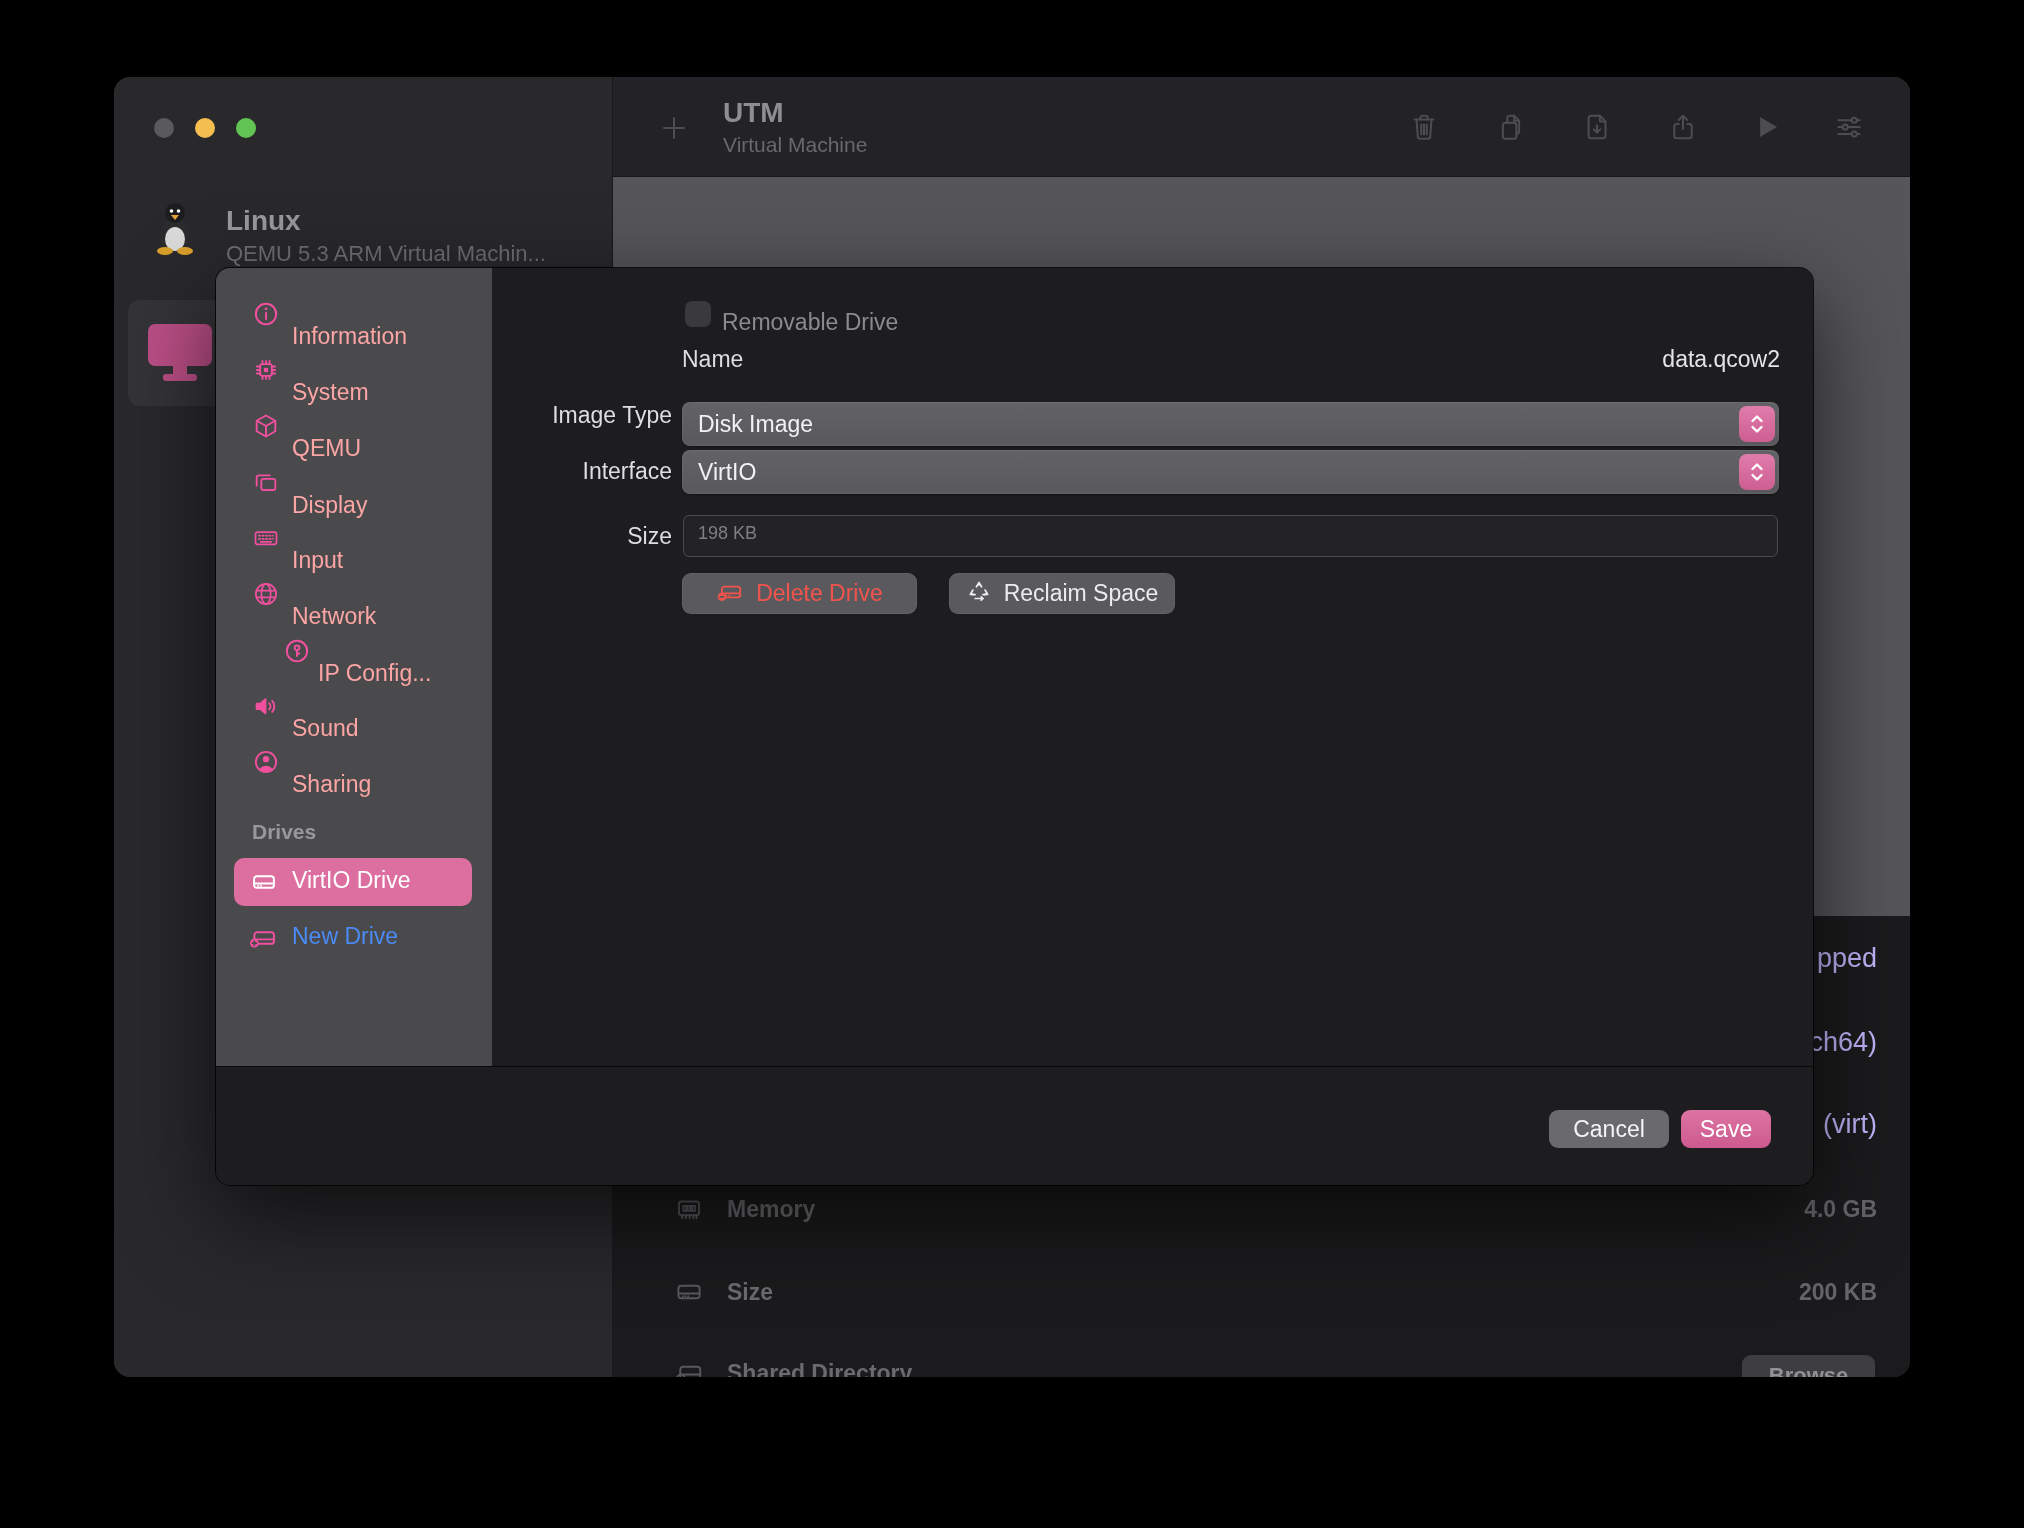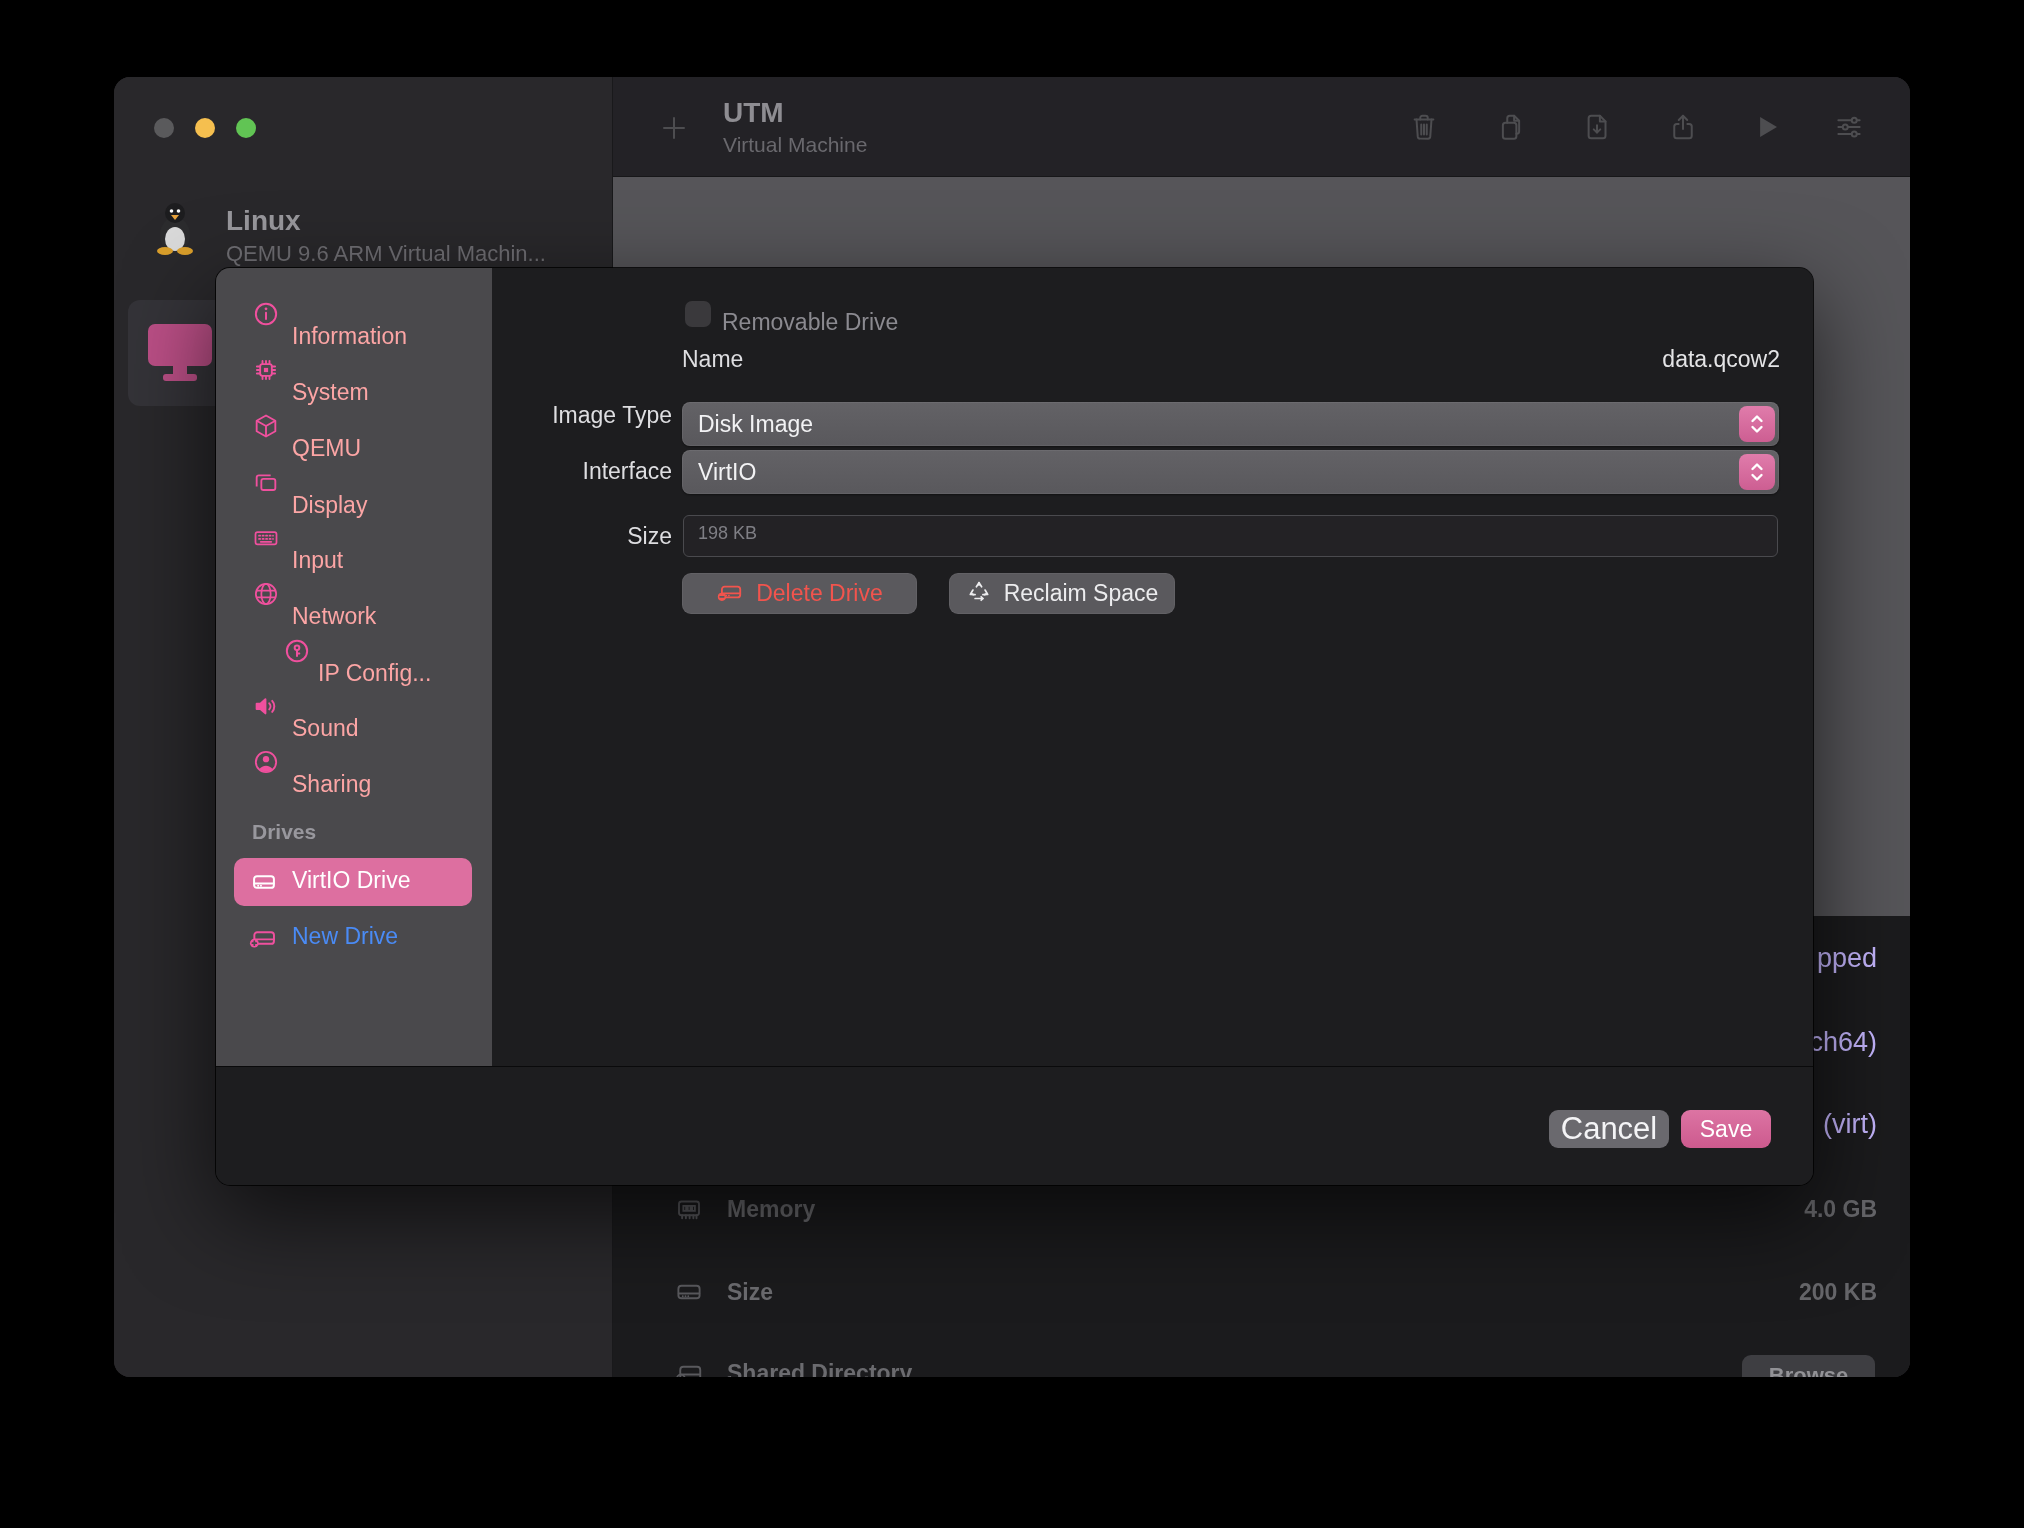--- a/index.html
+++ b/index.html
@@ -85,21 +85,21 @@
     display:flex; align-items:center; justify-content:center; gap:12px; }
   .act-btn .lab { font-size:23px; }
   .del-btn { left:190px; width:235px; }
   .del-btn .lab { color:#f2544d; }
   .del-btn .ic { color:#f2544d; }
   .rec-btn { left:457px; width:226px; }
   .rec-btn .lab { color:#ececee; }
   .rec-btn .ic { color:#ececee; }
 
   .cancel-btn { left:1333px; top:842px; width:120px; height:38px; border-radius:9px;
-    background:#6a696e; color:#f4f4f6; font-size:31px;
+    background:#6a696e; color:#f4f4f6; font-size:23px;
     display:flex; align-items:center; justify-content:center; }
   .save-btn { left:1465px; top:842px; width:90px; height:38px; border-radius:9px;
     background:linear-gradient(#dc74a3,#cd5a8e); color:#fff; font-size:23px;
     display:flex; align-items:center; justify-content:center; }
 </style>
 </head>
 <body>
 
 <div class="stage">
 
@@ -117,21 +117,21 @@
             <ellipse cx="23" cy="40" rx="10" ry="12" fill="#d9d9d9"></ellipse>
             <circle cx="23" cy="14" r="10" fill="#1d1d1f"></circle>
             <circle cx="19.5" cy="12" r="1.8" fill="#fff"></circle>
             <circle cx="26.5" cy="12" r="1.8" fill="#fff"></circle>
             <polygon points="19,16 27,16 23,21" fill="#e8a33d"></polygon>
             <ellipse cx="13" cy="52" rx="8" ry="4" fill="#d99e2b"></ellipse>
             <ellipse cx="33" cy="52" rx="8" ry="4" fill="#d99e2b"></ellipse>
           </svg>
         </span>
         <div class="abs vm-title" style="left:76px; top:10px;">Linux</div>
-        <div class="abs vm-desc" style="left:76px; top:46px;">QEMU 9.6 ARM Virtual Machin...</div>
+        <div class="abs vm-desc" style="left:76px; top:46px;">QEMU 5.3 ARM Virtual Machin...</div>
       </div>
 
       <div class="abs thumb">
         <span>
           <svg width="74" height="70" viewBox="0 0 74 70">
             <rect x="5" y="8" width="64" height="42" rx="7" fill="#bb4f86"></rect>
             <rect x="30" y="50" width="14" height="10" fill="#bb4f86"></rect>
             <rect x="20" y="58" width="34" height="7" rx="3" fill="#bb4f86"></rect>
           </svg>
         </span>

